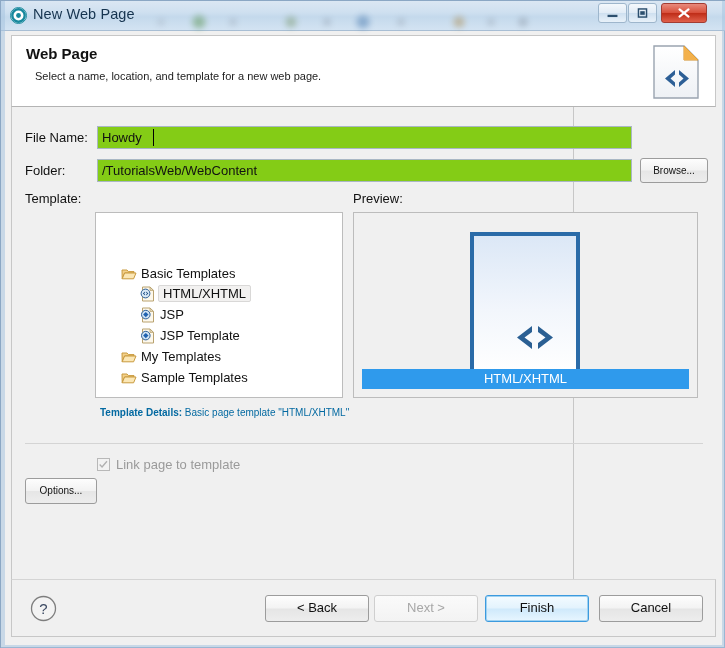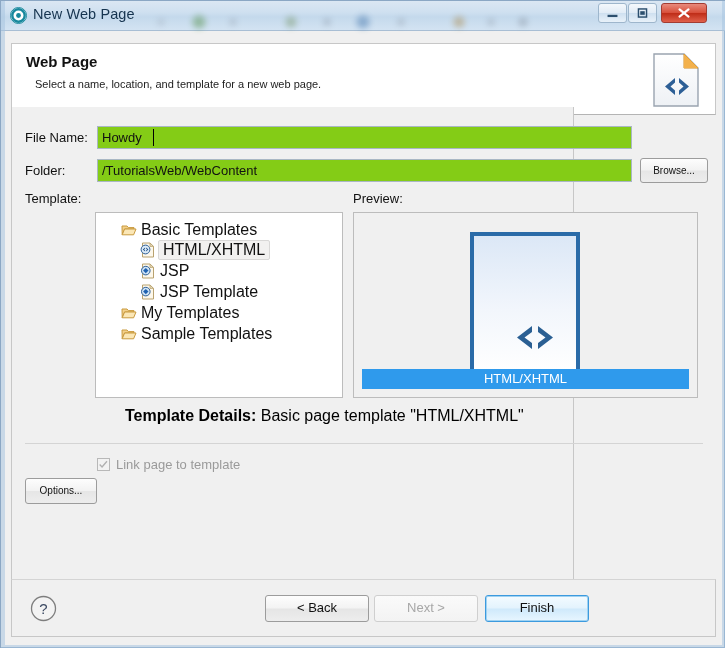--- a/index.html
+++ b/index.html
@@ -79,21 +79,20 @@
 
   
   #header {
     position: absolute;
     left: 10px; top: 34px;
     width: 705px; height: 72px;
     background: #ffffff;
     border: 1px solid #c7c7c7;
     border-bottom: 1px solid #b4b4b4;
     box-sizing: border-box;
-    margin-top: 8px;
   }
   #header-title {
     position: absolute; left: 14px; top: 9px;
     font-size: 15px; font-weight: bold; color: #111;
   }
   #header-sub {
     position: absolute; left: 23px; top: 34px;
     font-size: 11px; color: #1d1d1d;
   }
   #header-icon {
@@ -158,22 +157,23 @@
     left: 83px; top: 105px;
     width: 248px; height: 186px;
     background: #ffffff;
     border: 1px solid #bcbcbc;
     box-sizing: border-box;
     overflow: hidden;
   }
   .tree-row {
     position: absolute; height: 19px;
     display: flex; align-items: center;
-    font-size: 16px; color: #111;
+    font-size: 13px; color: #111;
     white-space: nowrap;
+    margin-top: 44px;
   }
   .tree-row .tlabel { margin-left: 4px; }
   .tree-row.sel .tlabel {
     background: #f2f1f0;
     border: 1px solid #d9d8d7;
     border-radius: 2px;
     padding: 0 4px;
     margin-left: 2px;
   }
   .ticon { width: 16px; height: 16px; flex: 0 0 16px; }
@@ -196,21 +196,21 @@
     width: 327px; height: 20px;
     background: #2f9aec;
     border: 1px solid #2f9aec;
     box-sizing: border-box;
     color: #ffffff; font-size: 13px;
     text-align: center; line-height: 18px;
   }
 
   #tpl-details {
     position: absolute; left: 88px; top: 300px;
-    font-size: 16px; color: #000000; font-weight: bold; margin-left: 25px;
+    font-size: 10px; color: #0369a1; font-weight: bold;
   }
   #tpl-details .normal { font-weight: normal; }
   #detail-rule {
     position: absolute; left: 13px; top: 336px;
     width: 678px; height: 1px; background: #d4d4d4;
   }
   #link-check-row {
     position: absolute; left: 85px; top: 350px;
     display: flex; align-items: center;
     font-size: 13px; color: #9a9a9a;
@@ -441,16 +441,17 @@
 
   <div id="footer">
     <svg id="help-button" viewBox="0 0 27 27">
       <circle cx="13.5" cy="13.5" r="12" fill="#f3f3f3" stroke="#7e7e7e" stroke-width="1.3"></circle>
       <text x="13.5" y="19" text-anchor="middle" font-family="Liberation Sans, sans-serif" font-size="15" fill="#3c4a63">?</text>
     </svg>
 
     <div class="fbtn" id="back-button">&lt; Back</div>
     <div class="fbtn" id="next-button">Next &gt;</div>
     <div class="fbtn" id="finish-button">Finish</div>
+    <div class="fbtn" id="cancel-button">Cancel</div>
   </div>
 
   <div id="outer-edge"></div>
 </div>
 
 </body></html>

